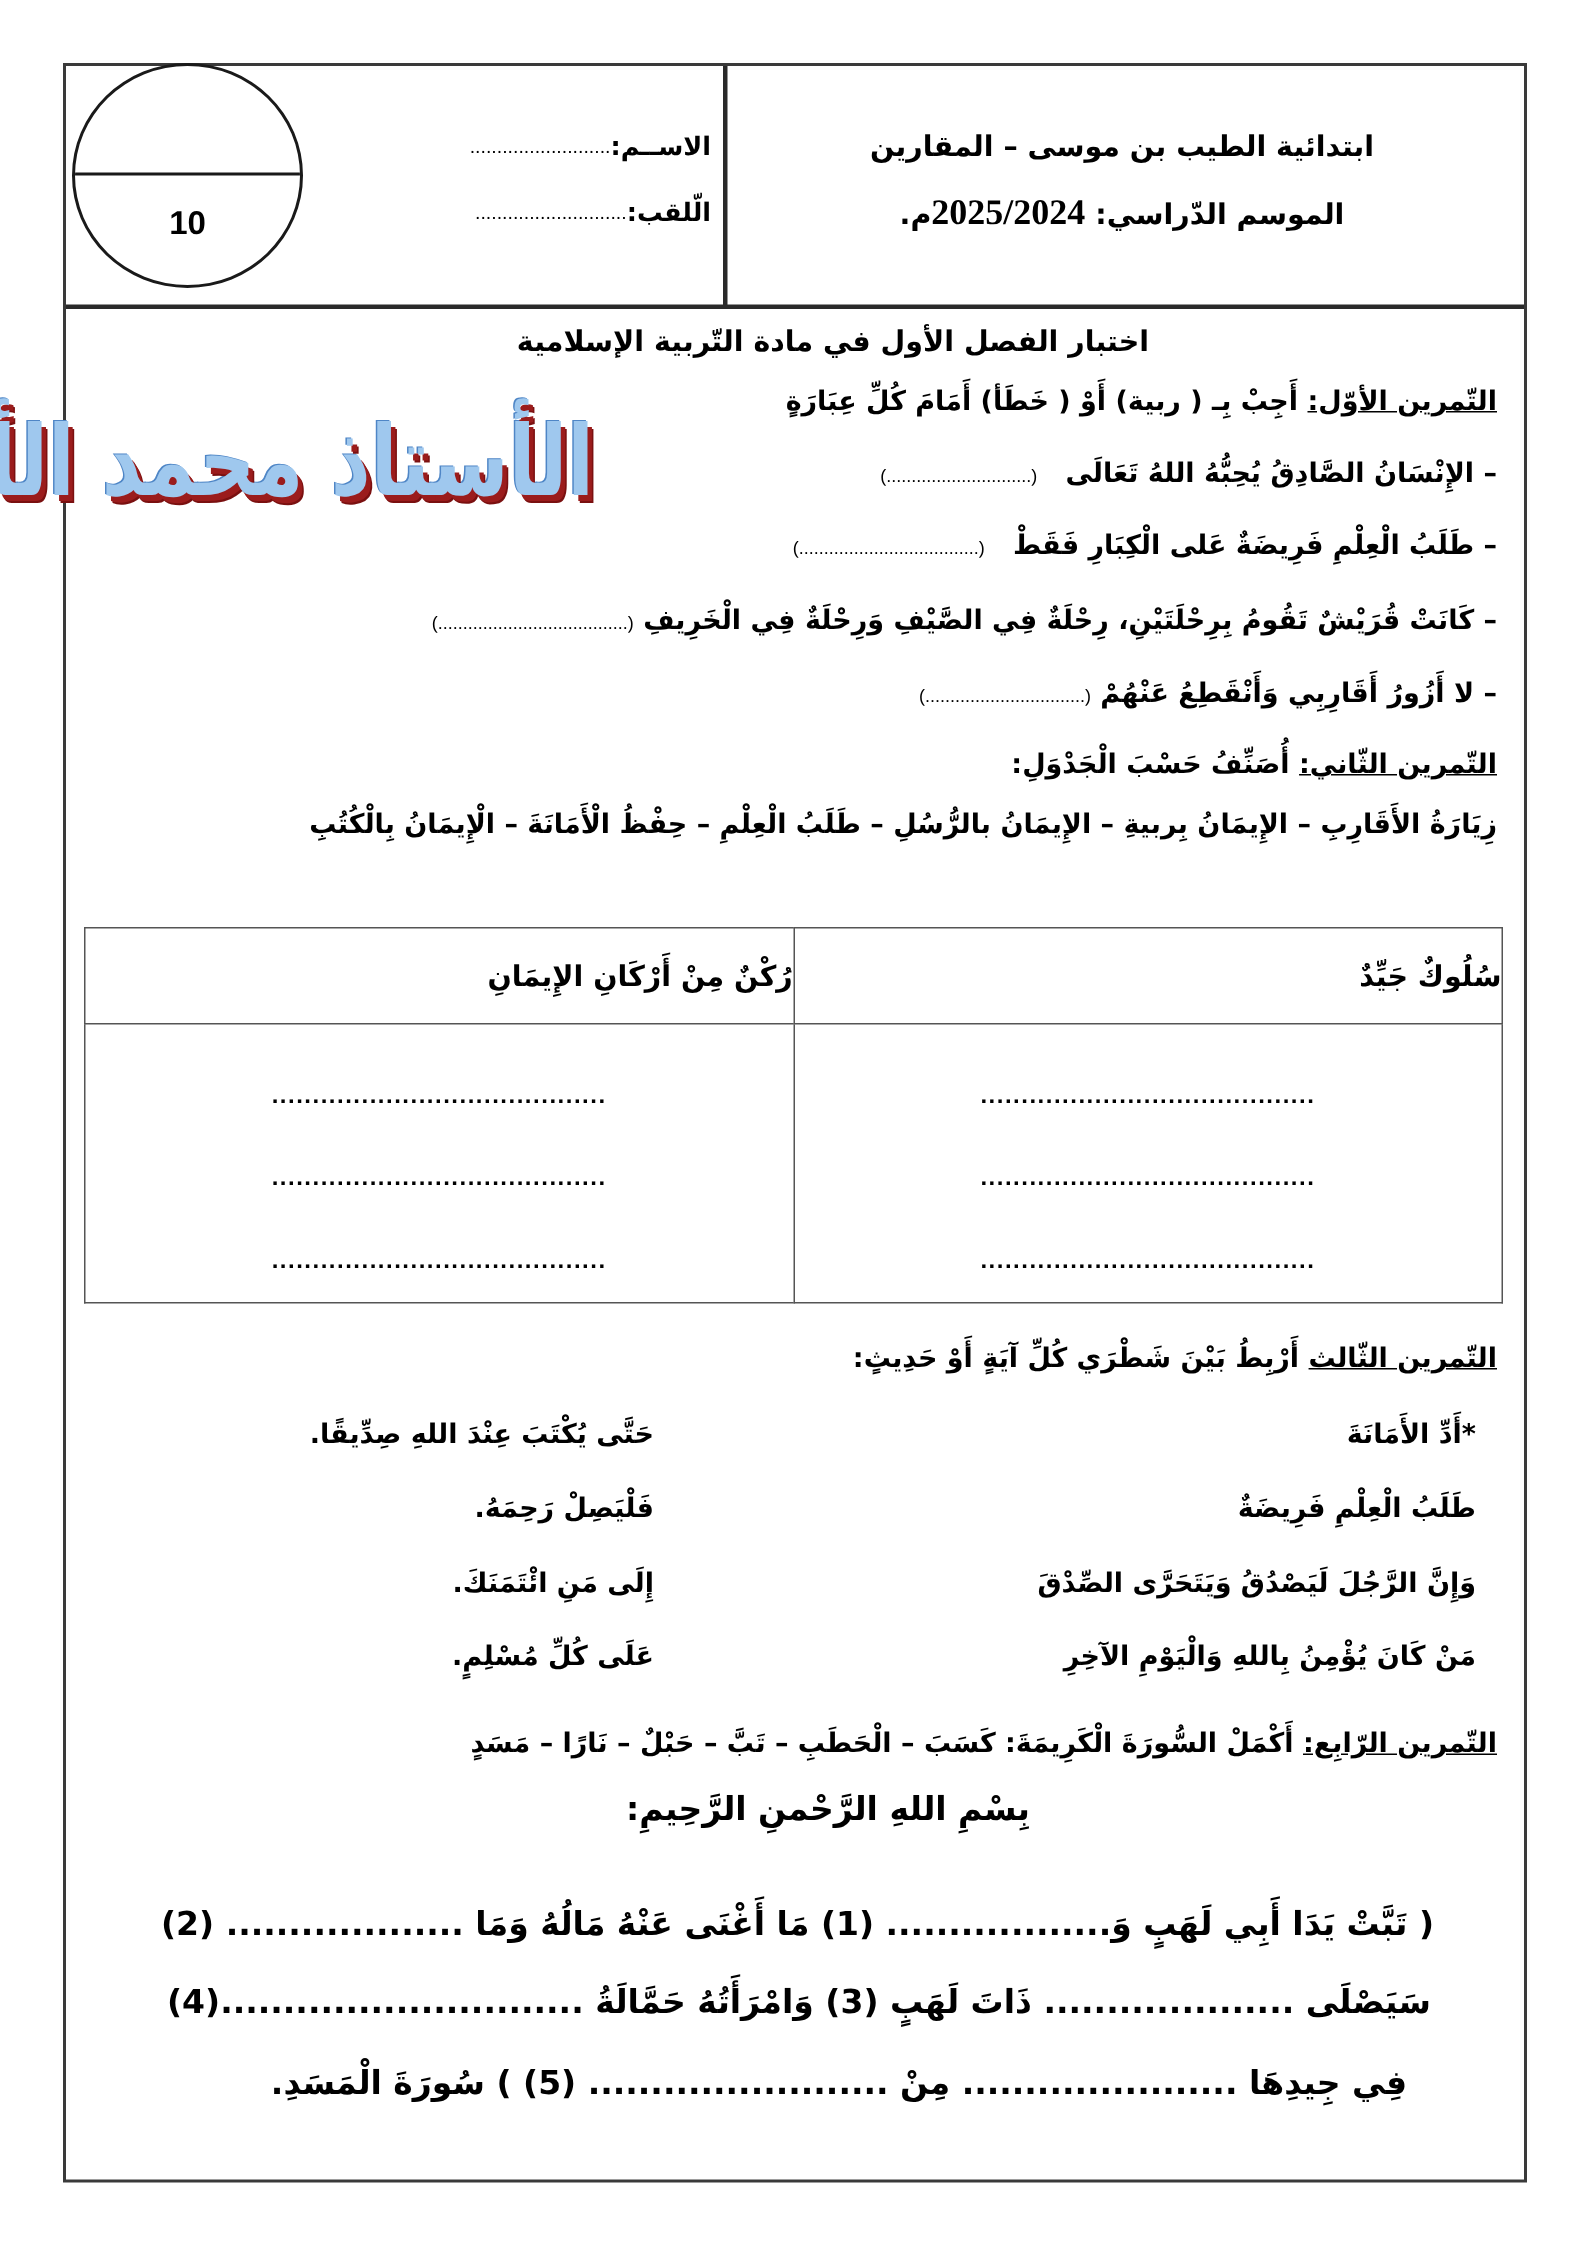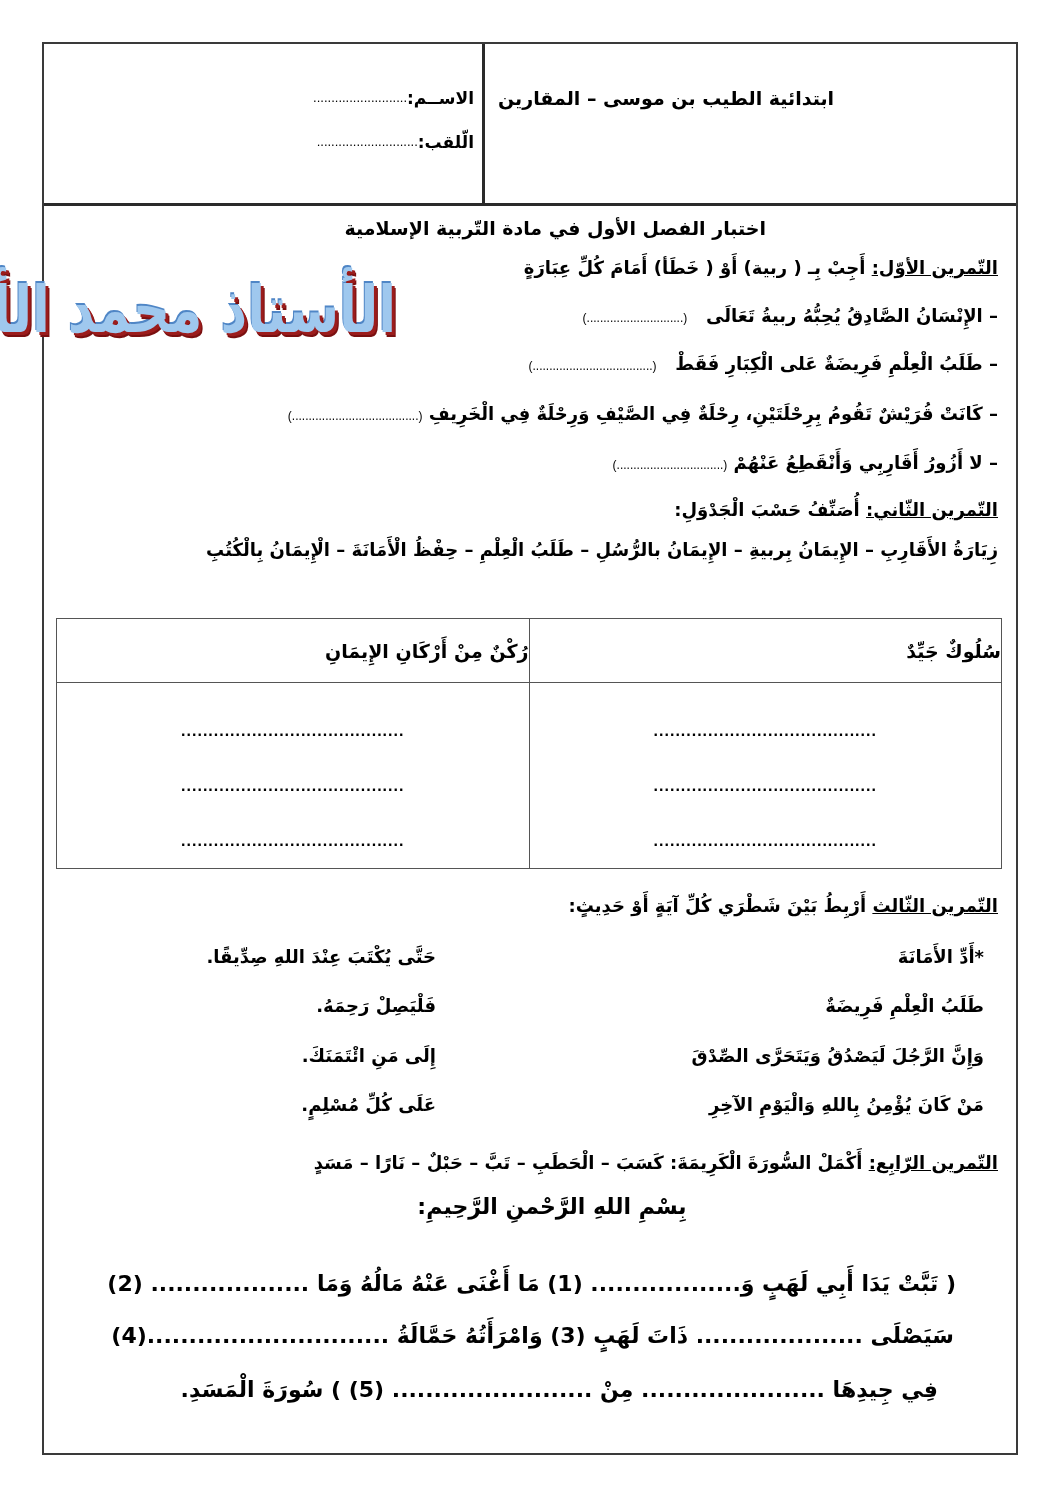--- a/index.html
+++ b/index.html
@@ -4,21 +4,21 @@
   <style>
     * { box-sizing: border-box; margin: 0; padding: 0; }
     html, body { width: 1058px; height: 1497px; background: #ffffff; }
     body { position: relative; font-family: "DejaVu Sans", sans-serif; color: #000; direction: rtl; overflow: hidden; }
 
     .frame { position: absolute; left: 42px; top: 42px; width: 976px; height: 1413px; border: 2px solid #3a3a3a; }
 
     
     .header { position: absolute; left: 0; top: 0; width: 972px; height: 162px; border-bottom: 3px solid #2a2a2a; }
     .header-divider { position: absolute; left: 438px; top: 0; width: 3px; height: 162px; background: #2a2a2a; }
-    .school-info { position: absolute; right: 18px; top: 32px; width: 500px; text-align: left; }
+    .school-info { position: absolute; right: 18px; top: 32px; width: 500px; text-align: center; }
     .school-info .line { font-size: 19px; font-weight: bold; line-height: 44px; white-space: nowrap; }
     .school-info .year { font-family: "Liberation Serif", serif; font-size: 24px; font-weight: bold; }
     .student-fields { position: absolute; left: 210px; top: 32px; width: 220px; }
     .student-fields .row { font-size: 17px; font-weight: bold; line-height: 44px; white-space: nowrap; display: flex; flex-direction: row; justify-content: flex-start; }
     .student-fields .dots { font-weight: normal; font-family: "Liberation Sans", sans-serif; letter-spacing: 0px; font-size: 13px; }
 
     .score-circle { position: absolute; left: 4px; top: -2px; width: 154px; height: 150px; border: 2px solid #1a1a1a; border-radius: 50%; overflow: hidden; }
     .score-circle .hline { position: absolute; left: 0; top: 71px; width: 100%; height: 2px; background: #1a1a1a; }
     .score-circle .score { position: absolute; left: 0; top: 92px; width: 100%; text-align: center; font-family: "Liberation Sans", sans-serif; font-weight: bold; font-size: 22px; direction: ltr; }
 
@@ -48,50 +48,58 @@
     .surah-line { position: absolute; font-size: 22px; font-weight: bold; white-space: nowrap; }
   </style>
 </head>
 <body>
 
 <div class="frame">
 
   <div class="header">
     <div class="school-info">
       <div class="line">ابتدائية الطيب بن موسى – المقارين</div>
+      <div class="line">
+        <span>الموسم الدّراسي:</span>
+        <span class="year">2025/2024</span><span>م.</span>
+      </div>
     </div>
 
     <div class="header-divider"></div>
 
     <div class="student-fields">
       <div class="row">
         <span>الاســم:</span>
         <span class="dots">..........................</span>
       </div>
       <div class="row">
         <span>الّلقب:</span>
         <span class="dots">............................</span>
       </div>
     </div>
 
+    <div class="score-circle">
+      <div class="hline"></div>
+      <div class="score">10</div>
+    </div>
   </div>
 
   <div class="content">
     <div class="exam-title">اختبار الفصل الأول في مادة التّربية الإسلامية</div>
 
     <div class="stamp">
       <span class="stamp-text">الأستاذ محمد الأزهر زوزو</span>
     </div>
 
     <div class="ex-line" style="top:48px;">
       <span class="ex-title">التّمرين الأوّل:</span>
       <span>أَجِبْ بِـ ( ربية) أَوْ ( خَطَأ) أَمَامَ كُلِّ عِبَارَةٍ</span>
     </div>
     <div class="ex-line" style="top:96px;">
-      <span>– الإِنْسَانُ الصَّادِقُ يُحِبُّهُ ربيةُ تَعَالَى</span>
+      <span>– الإِنْسَانُ الصَّادِقُ يُحِبُّهُ اللهُ تَعَالَى</span>
       &nbsp;&nbsp;<span class="answer-dots">(.............................)</span>
     </div>
     <div class="ex-line" style="top:144px;">
       <span>– طَلَبُ الْعِلْمِ فَرِيضَةٌ عَلى الْكِبَارِ فَقَطْ</span>
       &nbsp;&nbsp;<span class="answer-dots">(....................................)</span>
     </div>
     <div class="ex-line" style="top:194px;">
       <span>– كَانَتْ قُرَيْشٌ تَقُومُ بِرِحْلَتَيْنِ، رِحْلَةٌ فِي الصَّيْفِ وَرِحْلَةٌ فِي الْخَرِيفِ</span>
       <span class="answer-dots">(......................................)</span>
     </div>

